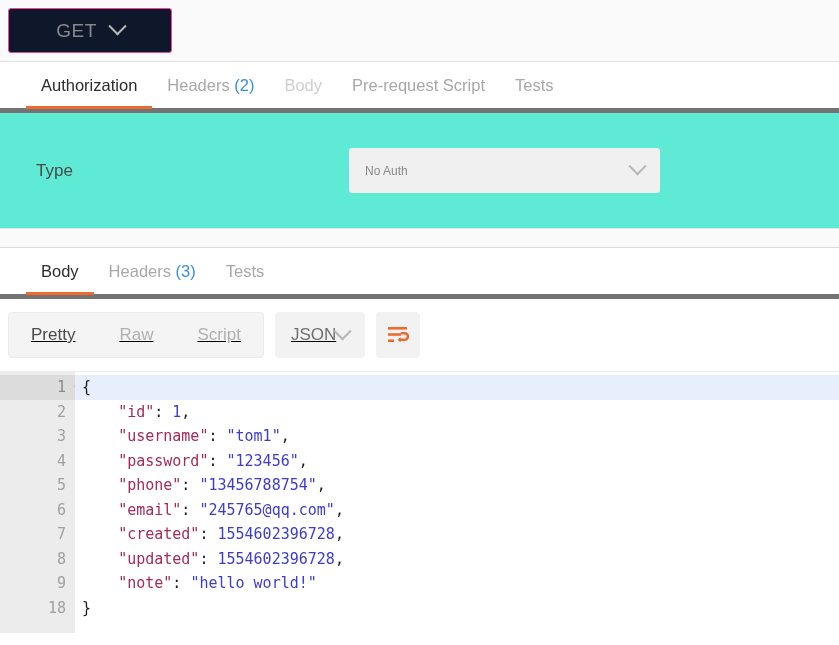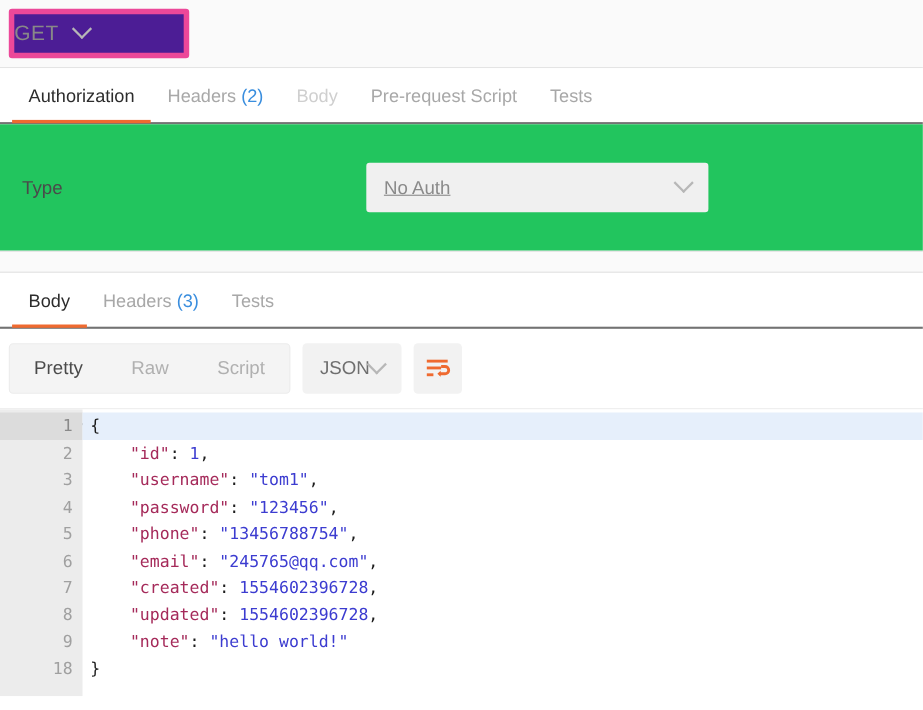--- a/index.html
+++ b/index.html
@@ -15,25 +15,26 @@
   #url-bar {
     display: flex;
     align-items: stretch;
     height: 62px;
     background: #fafafa;
     border-bottom: 1px solid #e2e2e2;
     padding: 8px 0 8px 8px;
   }
   #method-select {
     width: 164px;
-    background: #4c1d95;
-    border: 5px solid #ec4899;
+    background: #0f172a;
+    border: 1px solid #ec4899;
     border-radius: 3px;
     display: flex;
     align-items: center;
+    justify-content: center;
     gap: 14px;
     cursor: pointer;
   }
   #method-select .method-label {
     font-size: 19px;
     color: #888888;
     letter-spacing: .5px;
   }
   .chev {
     display: inline-block;
@@ -61,22 +62,22 @@
     background: transparent;
     caret-color: #333;
   }
 
   
   .tabstrip {
     display: flex;
     align-items: flex-end;
     height: 51px;
     background: #ffffff;
-    border-bottom: 2px solid #737373;
-    padding-left: 11px;
+    border-bottom: 5px solid #737373;
+    padding-left: 26px;
   }
   .tab {
     position: relative;
     padding: 0 15px 13px 15px;
     font-size: 16.5px;
     color: #a8a8a8;
     cursor: pointer;
     white-space: nowrap;
   }
   .tab.active { color: #2c2c2c; }
@@ -86,63 +87,63 @@
     left: 0; right: 0; bottom: -1px;
     height: 3px;
     background: #ef6a30;
   }
   .tab.dim { color: #cfcfcf; }
   .tab .cnt { color: #3a8ede; }
 
   
   #auth-panel {
     height: 115px;
-    background: #22c55e;
-    display: flex;
-    align-items: center;
-    padding-left: 20px;
+    background: #5eead4;
+    display: flex;
+    align-items: center;
+    padding-left: 36px;
   }
   #auth-type-label {
     font-size: 17px;
     color: #4a4a4a;
     width: 313px;
   }
   #auth-type-select {
     width: 311px;
     height: 45px;
     background: #f0f0f0;
     border-radius: 3px;
     display: flex;
     align-items: center;
     padding: 0 16px;
     cursor: pointer;
   }
   #auth-type-select .val {
     flex: 1;
-    font-size: 17px;
+    font-size: 12px;
     color: #8a8a8a;
-    text-decoration: underline;
   }
 
   
   #divider-band {
     height: 20px;
     background: #fafafa;
     border-top: 1px solid #e4e4e4;
     border-bottom: 1px solid #dddddd;
   }
 
   
   #response-toolbar {
     height: 72px;
     background: #ffffff;
     display: flex;
     align-items: center;
     gap: 11px;
     padding-left: 8px;
+    text-decoration: underline;
   }
   #format-group {
     display: flex;
     background: #f4f4f4;
     border: 1px solid #ebebeb;
     border-radius: 4px;
     height: 46px;
     align-items: stretch;
   }
   #format-group .seg {

